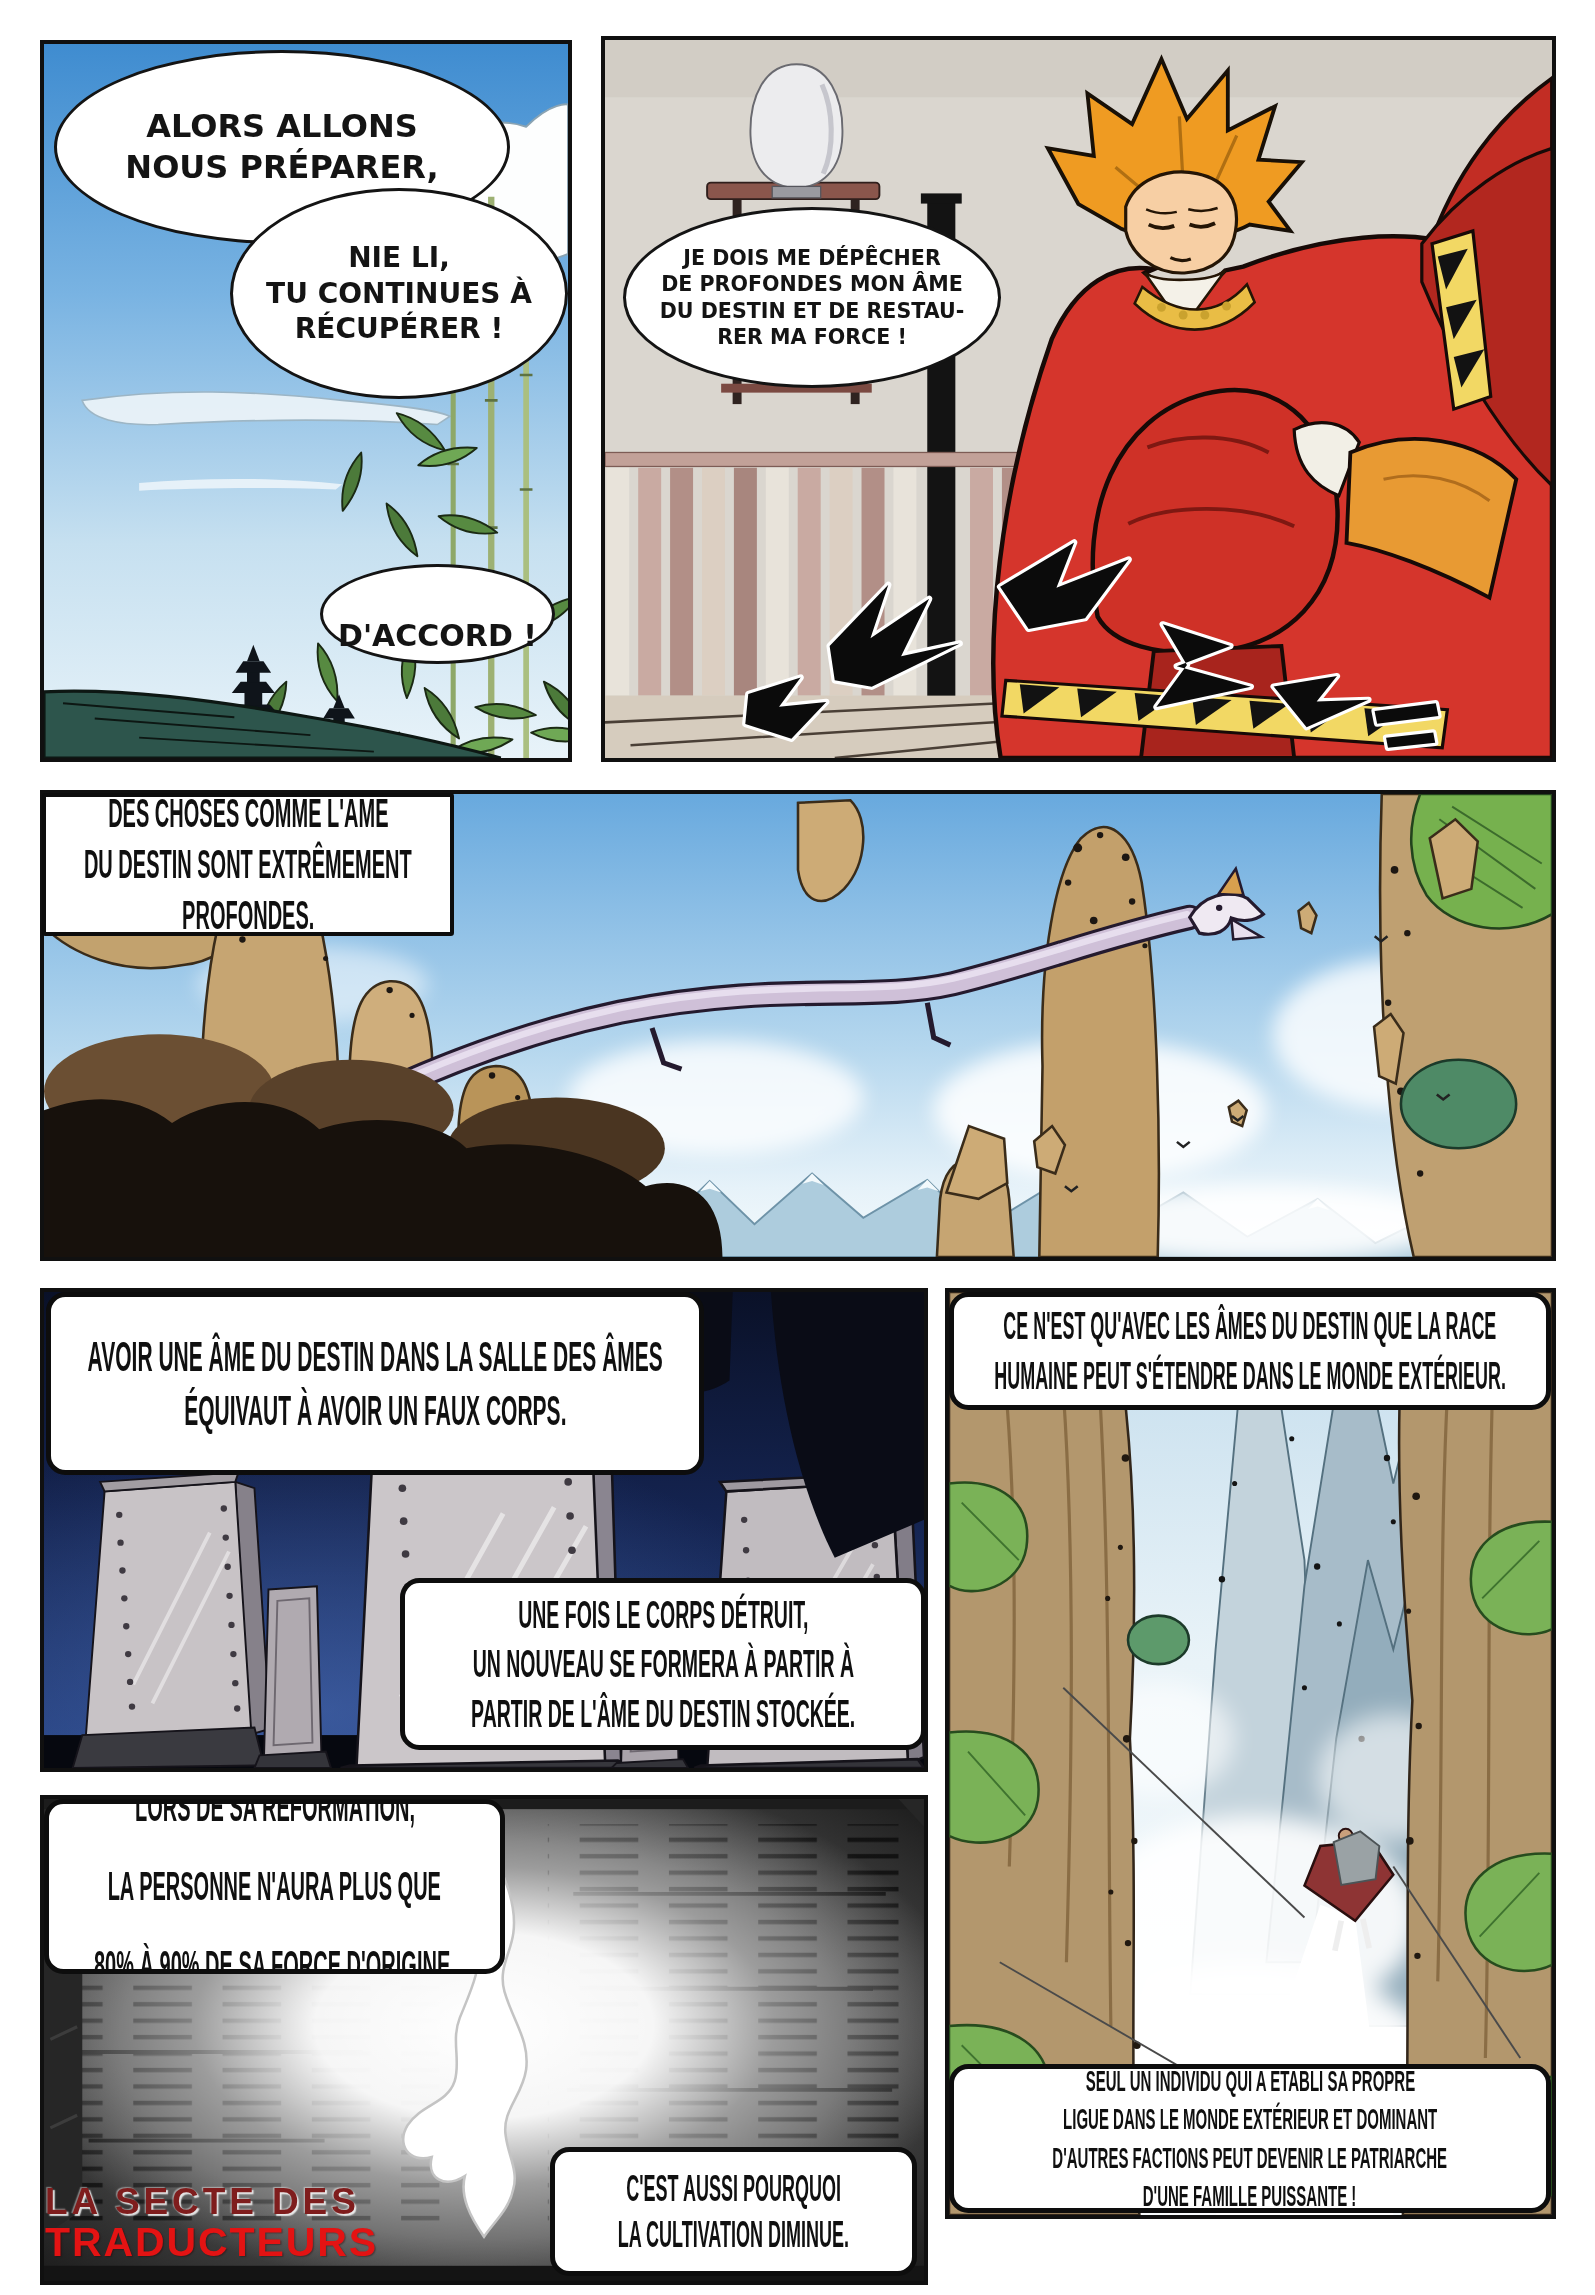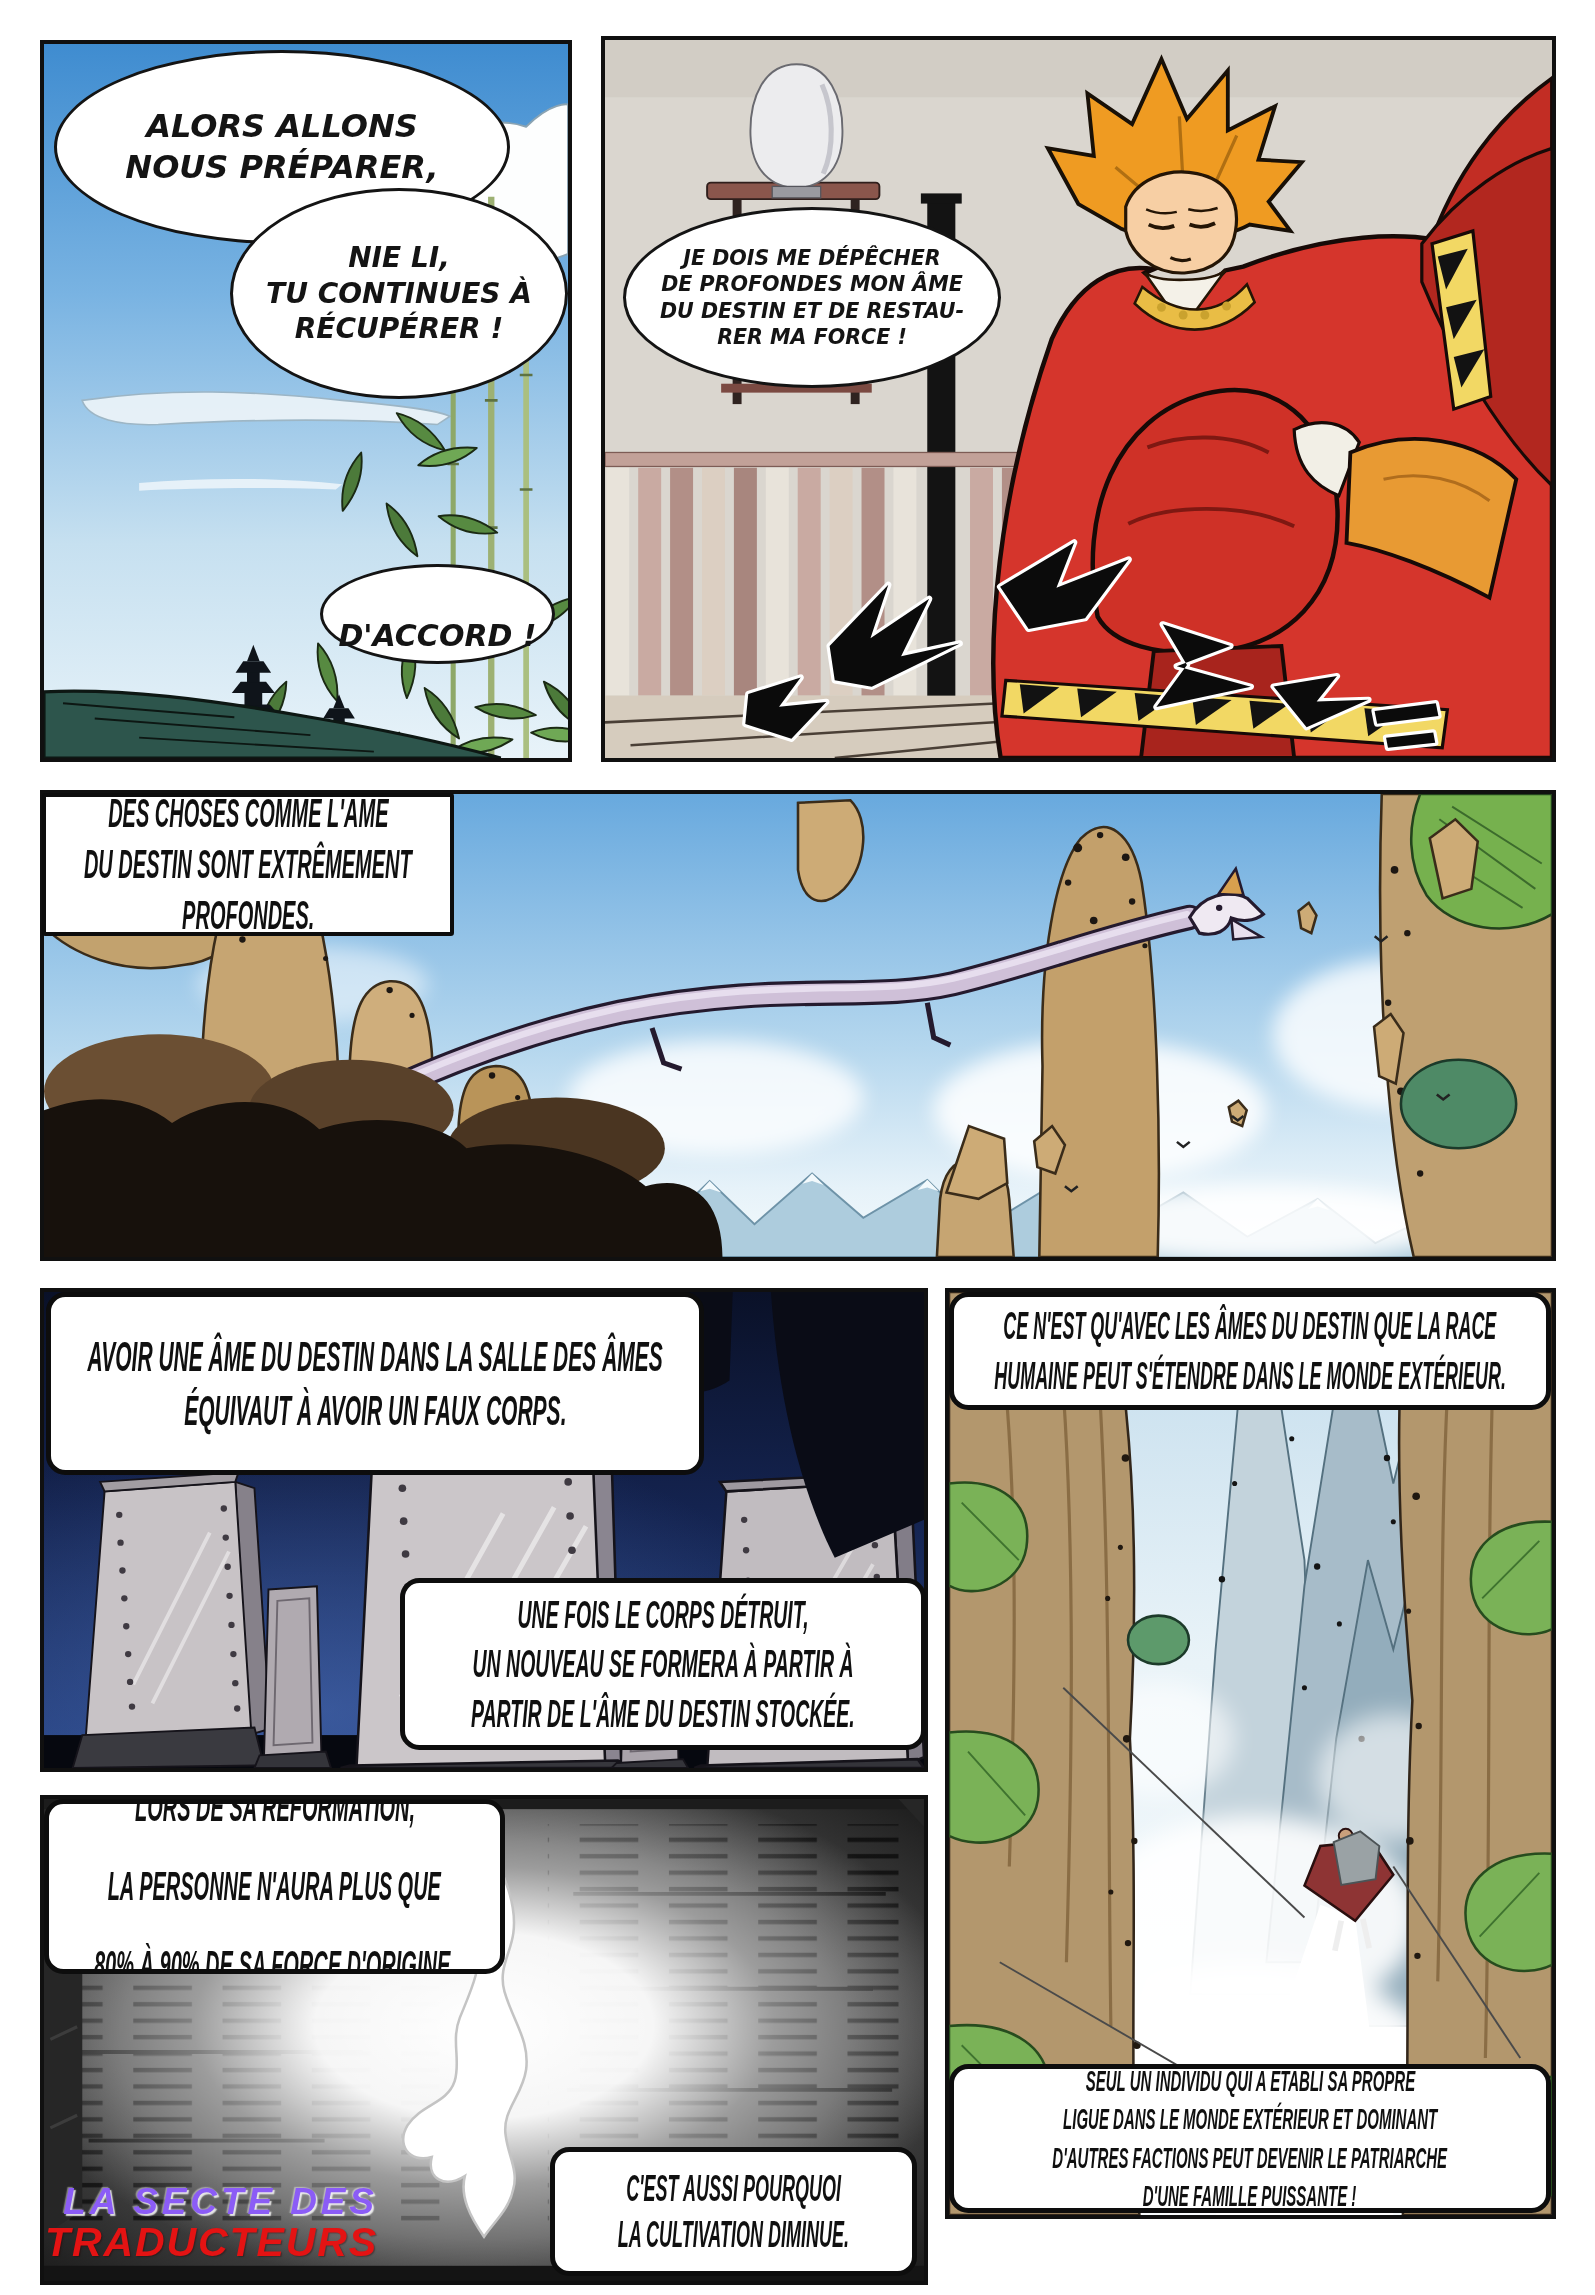--- a/index.html
+++ b/index.html
@@ -1,39 +1,39 @@
 <!DOCTYPE html>
 <html style="font-size:10.3px"><head>
 <meta charset="utf-8">
 <style>
   html,body{margin:0;padding:0;background:#ffffff;}
   .page{position:relative;width:1596px;height:2295px;background:#ffffff;overflow:hidden;
-        font-family:"DejaVu Sans",sans-serif;font-style:italic;}
+        font-family:"DejaVu Sans",sans-serif;}
   .panel{position:absolute;border:4.5px solid #101010;box-sizing:border-box;background:#fff;overflow:hidden;}
   .panel svg{position:absolute;left:0;top:0;width:100%;height:100%;display:block;}
 
   
   .bubble{position:absolute;background:#ffffff;border:3.2px solid #141414;border-radius:50%;
           display:flex;align-items:center;justify-content:center;text-align:center;z-index:6;}
   .bl{display:block;font-family:"DejaVu Sans",sans-serif;font-weight:700;color:#141414;
       line-height:1.28;white-space:nowrap;}
 
   
   .caption{position:absolute;background:#ffffff;border:5.1px solid #0d0d0d;border-radius:19.3px;
            display:flex;flex-direction:column;align-items:center;justify-content:center;
            text-align:center;z-index:6;box-sizing:border-box;overflow:hidden;}
   .caption.square{border-width:4.5px;border-radius:3.2px;}
   .cl{display:inline-block;font-family:"Liberation Sans","DejaVu Sans",sans-serif;font-weight:700;
       color:#101010;white-space:nowrap;transform:scaleX(0.5);transform-origin:50% 50%;line-height:1.27;}
   .cl.w46{transform:scaleX(0.46);}
 
   
   .watermark{position:absolute;left:45px;top:2183px;z-index:8;font-family:"Liberation Sans","DejaVu Sans",sans-serif;font-weight:700;line-height:1.04;}
-  .wm1{font-size:37px;letter-spacing:3.9px;color:#8b5cf6;
-       text-shadow:1.9px 1.9px 1.3px rgba(255,255,255,.85),-1.3px -1.3px 1.3px rgba(255,255,255,.45);text-align:right;}
+  .wm1{font-size:37px;letter-spacing:3.9px;color:#7f1d1d;
+       text-shadow:1.9px 1.9px 1.3px rgba(255,255,255,.85),-1.3px -1.3px 1.3px rgba(255,255,255,.45);}
   .wm2{font-size:41px;letter-spacing:1.9px;color:#e41313;
        text-shadow:1.3px 1.3px 1.3px rgba(40,0,0,.35);}
 </style>
 </head>
 <body>
 
 <div class="page">
 
   <div class="panel" style="left:40px;top:40px;width:532px;height:722px;">
     <svg viewBox="0 0 826 1122" preserveAspectRatio="none">

